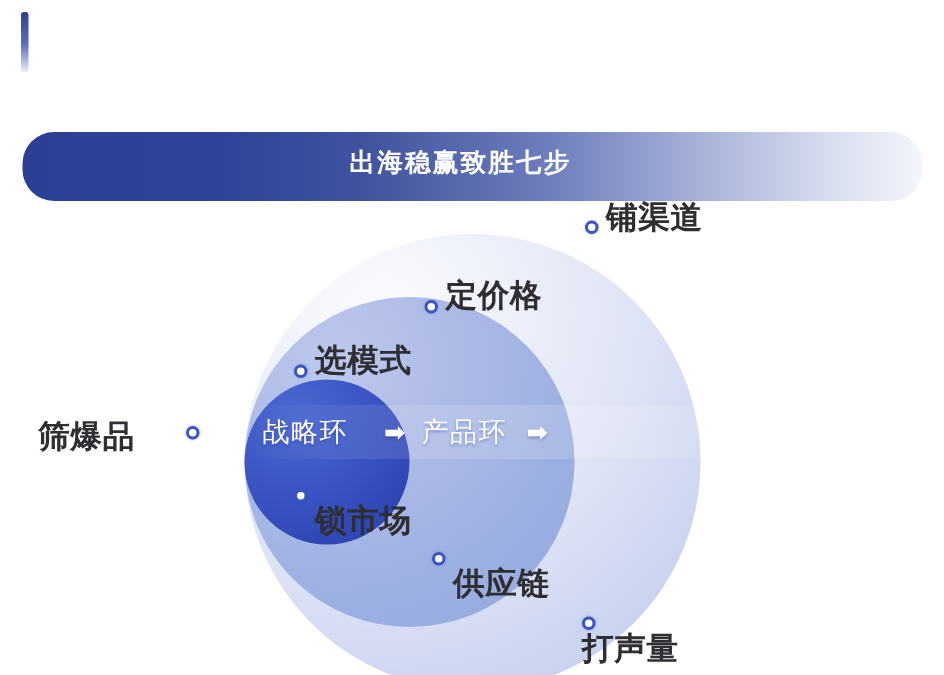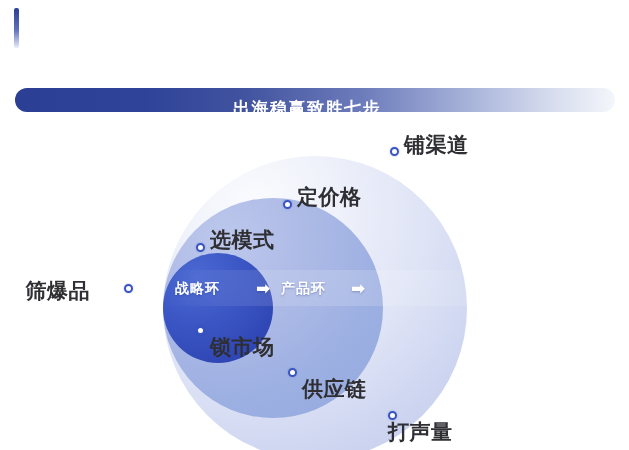--- a/index.html
+++ b/index.html
@@ -52,21 +52,21 @@
     letter-spacing: 1.6px;
     white-space: nowrap;
   }
 
   
   #banner {
     position: absolute;
     left: 15px;
     top: 88px;
     width: 600px;
-    height: 24px;
+    height: 46px;
     border-radius: 21px;
     background: linear-gradient(90deg,
         #2b3f94 0%,
         #2f4399 22%,
         #41539f 38%,
         #6d7cbb 58%,
         #a9b4da 76%,
         #d8deef 90%,
         #f4f6fb 100%);
   }
@@ -151,22 +151,22 @@
     pointer-events: none;
   }
 
   
   .ring-label {
     position: absolute;
     top: 142px;
     height: 32px;
     line-height: 32px;
     color: #ffffff;
-    font-size: 14px;
-    font-weight: bold;
+    font-size: 18px;
+    font-weight: normal;
     letter-spacing: 1px;
     white-space: nowrap;
     text-shadow: 0 1px 2px rgba(30,45,120,0.35);
   }
   #ring-label-inner  { left: 175px; }
   #ring-label-middle { left: 281px; }
   #ring-label-outer  { left: 376px; }
 
   .ring-arrow {
     position: absolute;

